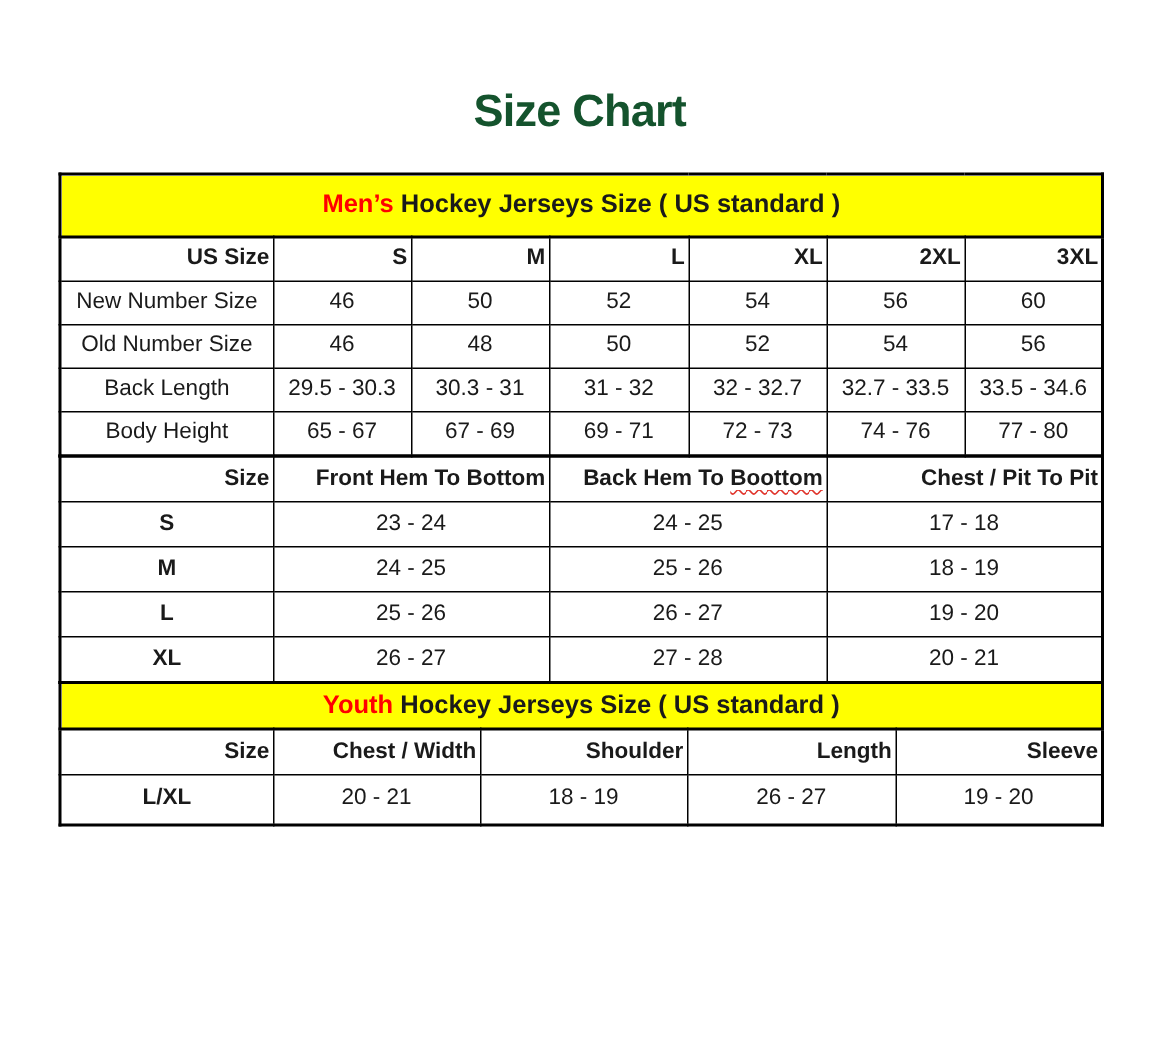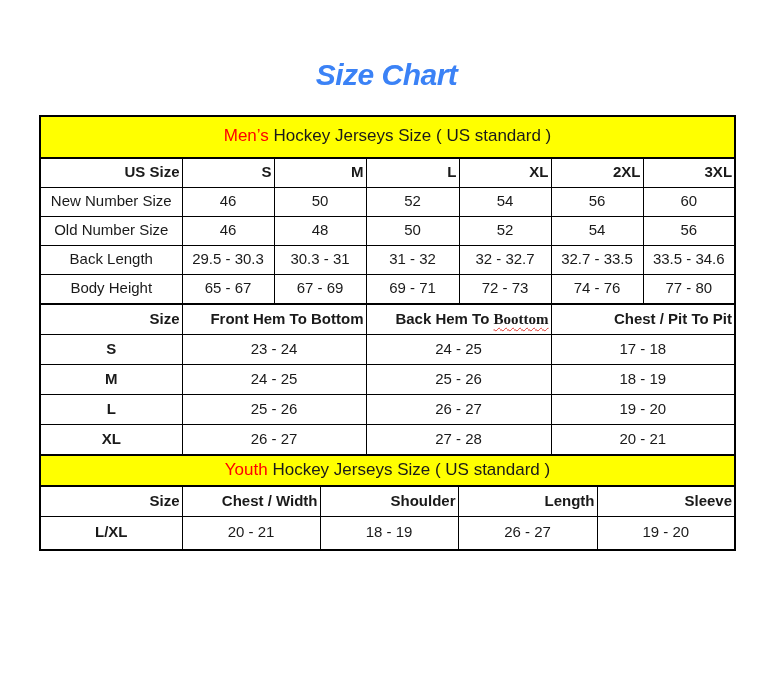--- a/index.html
+++ b/index.html
@@ -15,23 +15,22 @@
   .wrap {
     width: 695px;
     margin-left: 39px;
   }
   h1.page-title {
     margin: 58px 0 22px 0;
     text-align: center;
     font-size: 30px;
     line-height: 1.15;
     font-weight: bold;
-    color: #3b82f6;
+    color: #14532d;
     letter-spacing: -0.5px;
-    font-style: italic;
   }
   table.size-table {
     border-collapse: collapse;
     table-layout: fixed;
     width: 695px;
     border: 2px solid #000000;
   }
   table.size-table + table.size-table {
     margin-top: -2px; 
   }
@@ -42,38 +41,37 @@
     font-size: 15px;
     line-height: 1.1;
     padding: 2px 2px;
     height: 24px;
     overflow: hidden;
     white-space: nowrap;
   }
   td.banner {
     background: #ffff00;
     border: 2px solid #000000;
-    font-weight: normal;
+    font-weight: bold;
     font-size: 17px;
     height: 30px;
   }
   table[data-table-id="mens"] td.banner { height: 36px; }
   .banner-highlight { color: #ff0000; }
   .banner-rest { color: #1a1a1a; }
   td.hdr { font-weight: bold; text-align: right; }
   td.label-bold { font-weight: bold; }
   table[data-table-id="womens"] td, table[data-table-id="youth"] td { height: 25px; }
   table[data-table-id="youth"] tr.data-row td { height: 28px; }
   .squiggle {
     text-decoration-line: underline;
     text-decoration-style: wavy;
     text-decoration-color: #e0342b;
     text-decoration-thickness: 1px;
     text-underline-offset: 3px;
-    font-family: Liberation Serif, serif;
   }
 </style>
 </head>
 <body>
 
 <div class="wrap">
   <h1 class="page-title">Size Chart</h1>
 
   <table class="size-table" data-table-id="mens">
       <colgroup>

